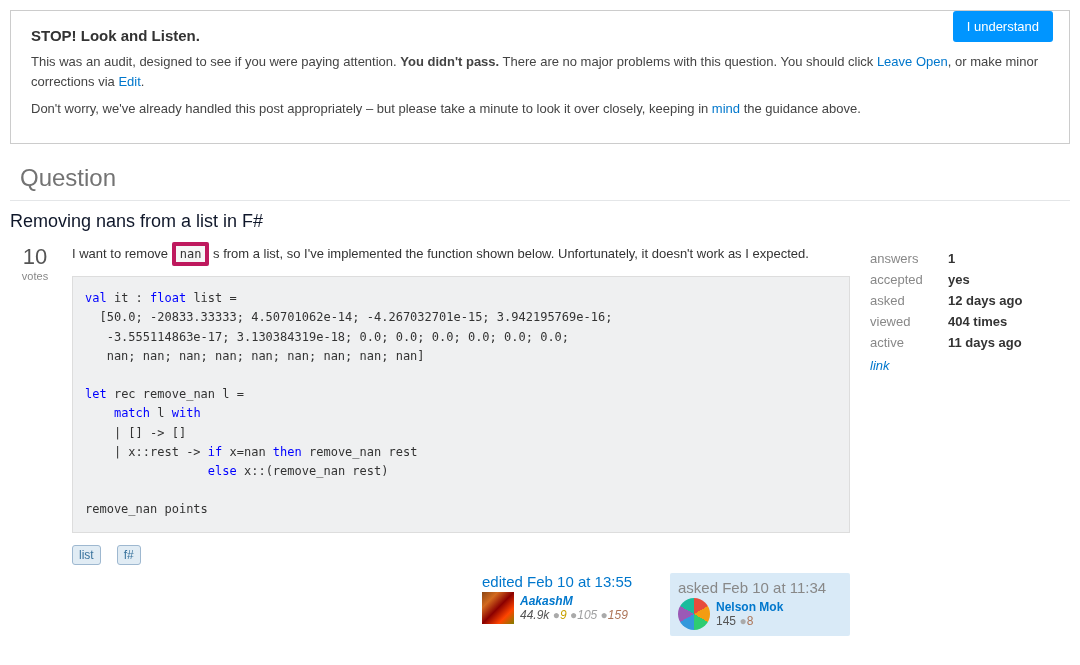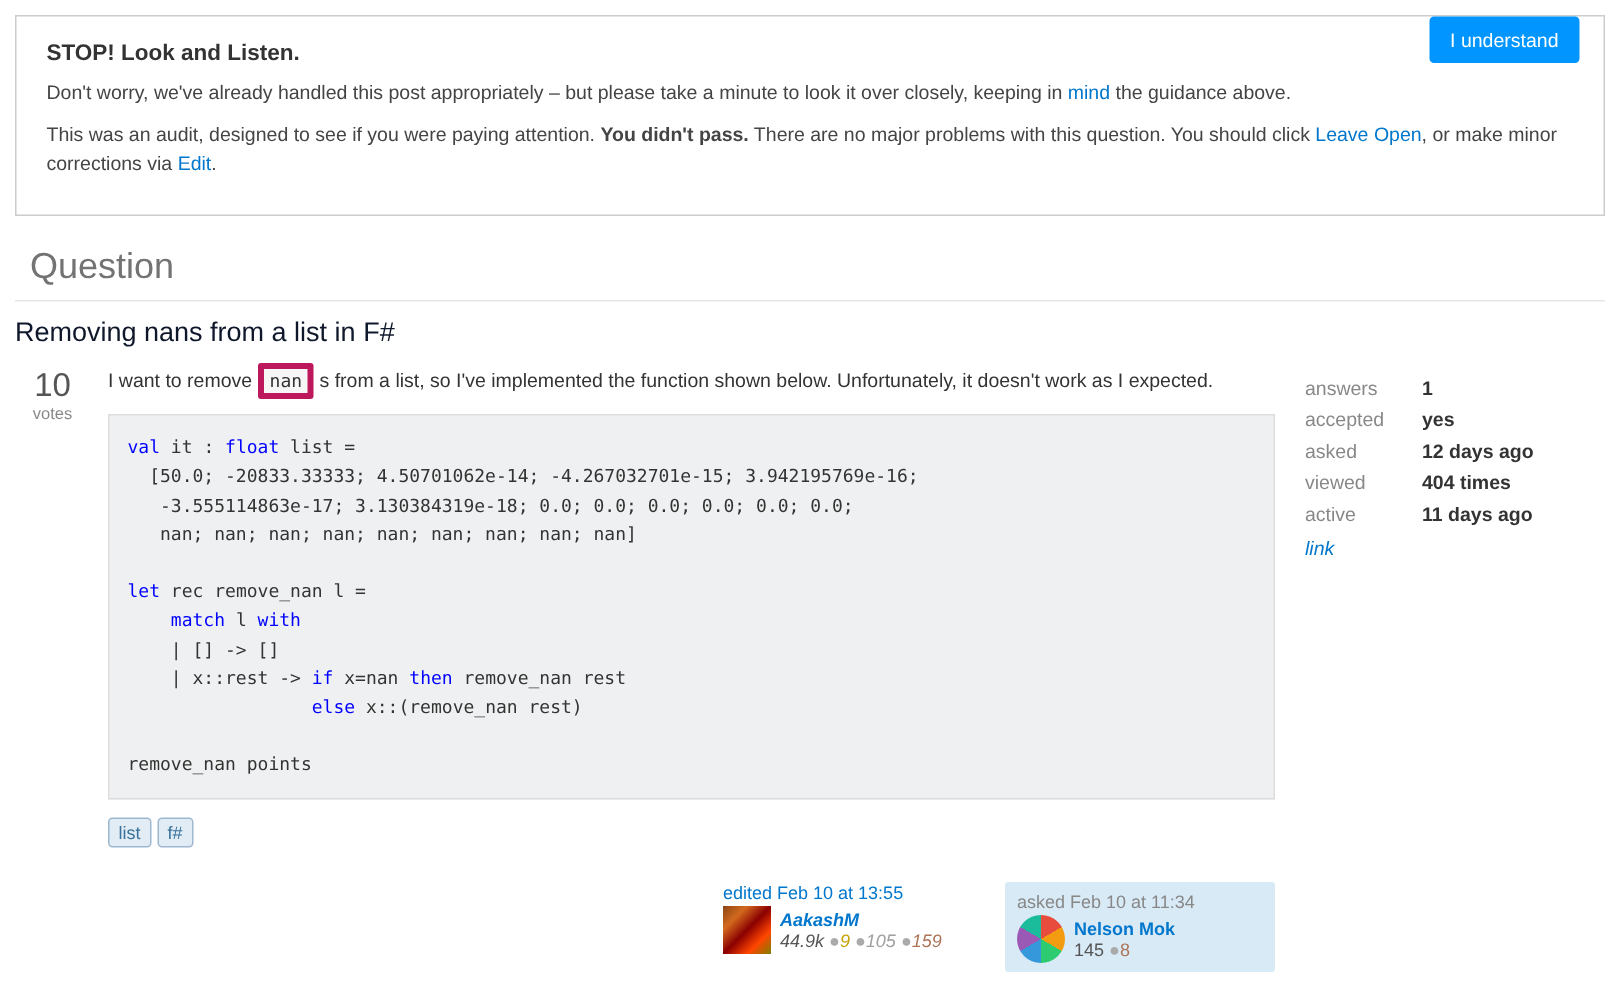--- a/index.html
+++ b/index.html
@@ -107,22 +107,22 @@
       margin-bottom: 12px;
       line-height: 1.6;
       color: #333;
       white-space: pre;
     }
 
     .code-block .kw { color: #00f; }
 
     .tags-area {
       display: flex;
-      gap: 4px;
-      margin-bottom: 23px;
+      gap: 16px;
+      margin-bottom: 8px;
     }
 
     .tag {
       background: #e1ecf4;
       color: #39739d;
       border: 1px solid #9EB8D0;
       padding: 2px 6px;
       font-size: 12px;
       border-radius: 3px;
     }
@@ -195,41 +195,41 @@
     .stat-label { color: #888; width: 70px; }
     .stat-value { color: #333; font-weight: bold; }
 
     .link-item {
       margin-top: 8px;
       font-style: italic;
     }
     .link-item a { color: #07c; text-decoration: none; }
 
     .edited-info {
-      font-size: 12px;
+      font-size: 15px;
       color: #888;
       margin-bottom: 2px;
     }
     .edited-info a { color: #07c; text-decoration: none; }
 
     .user-info-block {
       display: flex;
       flex-direction: column;
     }
   </style>
 </head>
 <body>
 
 <div class="audit-banner">
   <h2>STOP! Look and Listen.</h2>
   <p>
-    <span>Don't worry, we've already handled this post appropriately – but please take a minute to look it over closely, keeping in </span><a href="#" class="blue-text">mind</a><span> the guidance above.</span>
+    <span>This was an audit, designed to see if you were paying attention. </span><span class="bold">You didn't pass.</span><span> There are no major problems with this question. You should click </span><a href="#">Leave Open</a><span>, or make minor corrections via </span><a href="#">Edit</a><span>.</span>
   </p>
   <p>
-    <span>This was an audit, designed to see if you were paying attention. </span><span class="bold">You didn't pass.</span><span> There are no major problems with this question. You should click </span><a href="#">Leave Open</a><span>, or make minor corrections via </span><a href="#">Edit</a><span>.</span>
+    <span>Don't worry, we've already handled this post appropriately – but please take a minute to look it over closely, keeping in </span><a href="#" class="blue-text">mind</a><span> the guidance above.</span>
   </p>
   <button class="understand-btn">I understand</button>
 </div>
 
 <div class="section-title">Question</div>
 
 <div class="question-container">
 
   <div class="question-main">
     <a href="#" class="question-title">Removing nans from a list in F#</a>

